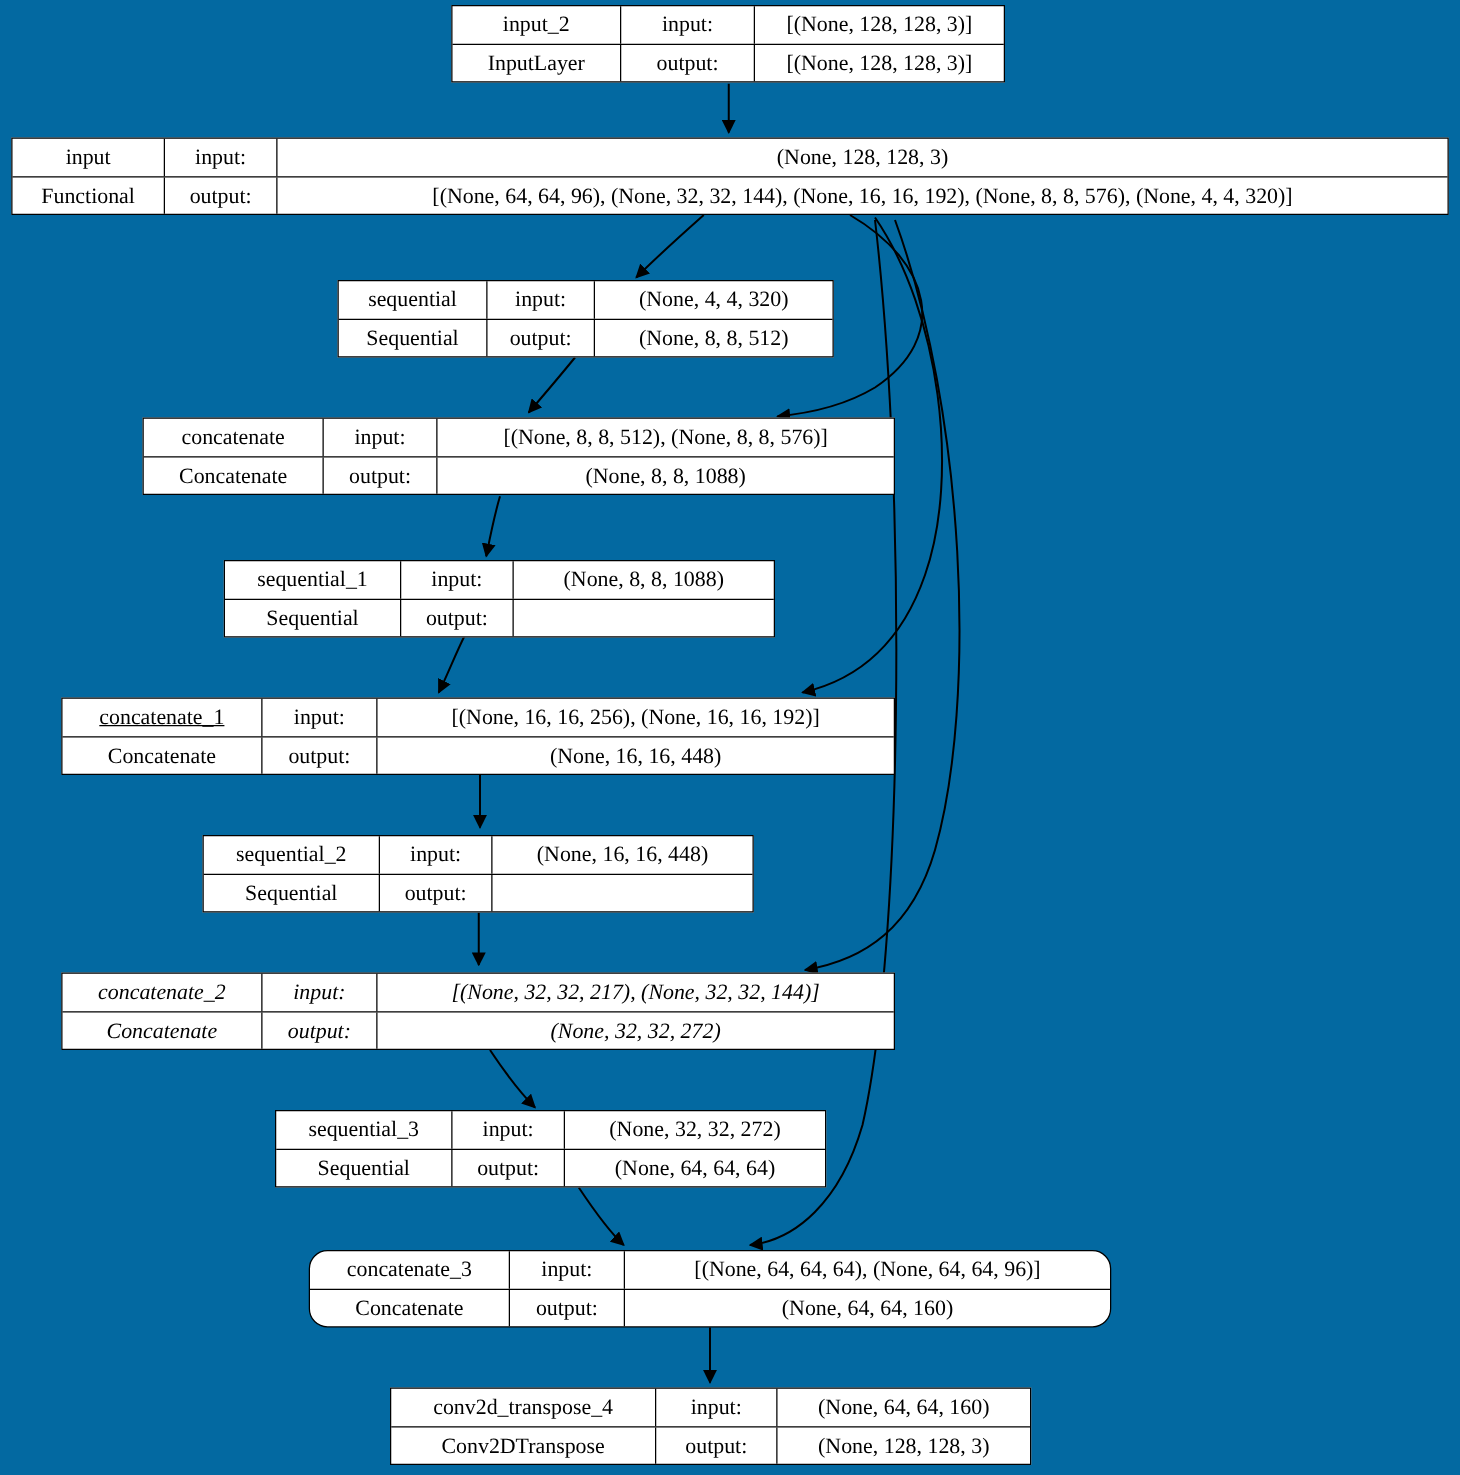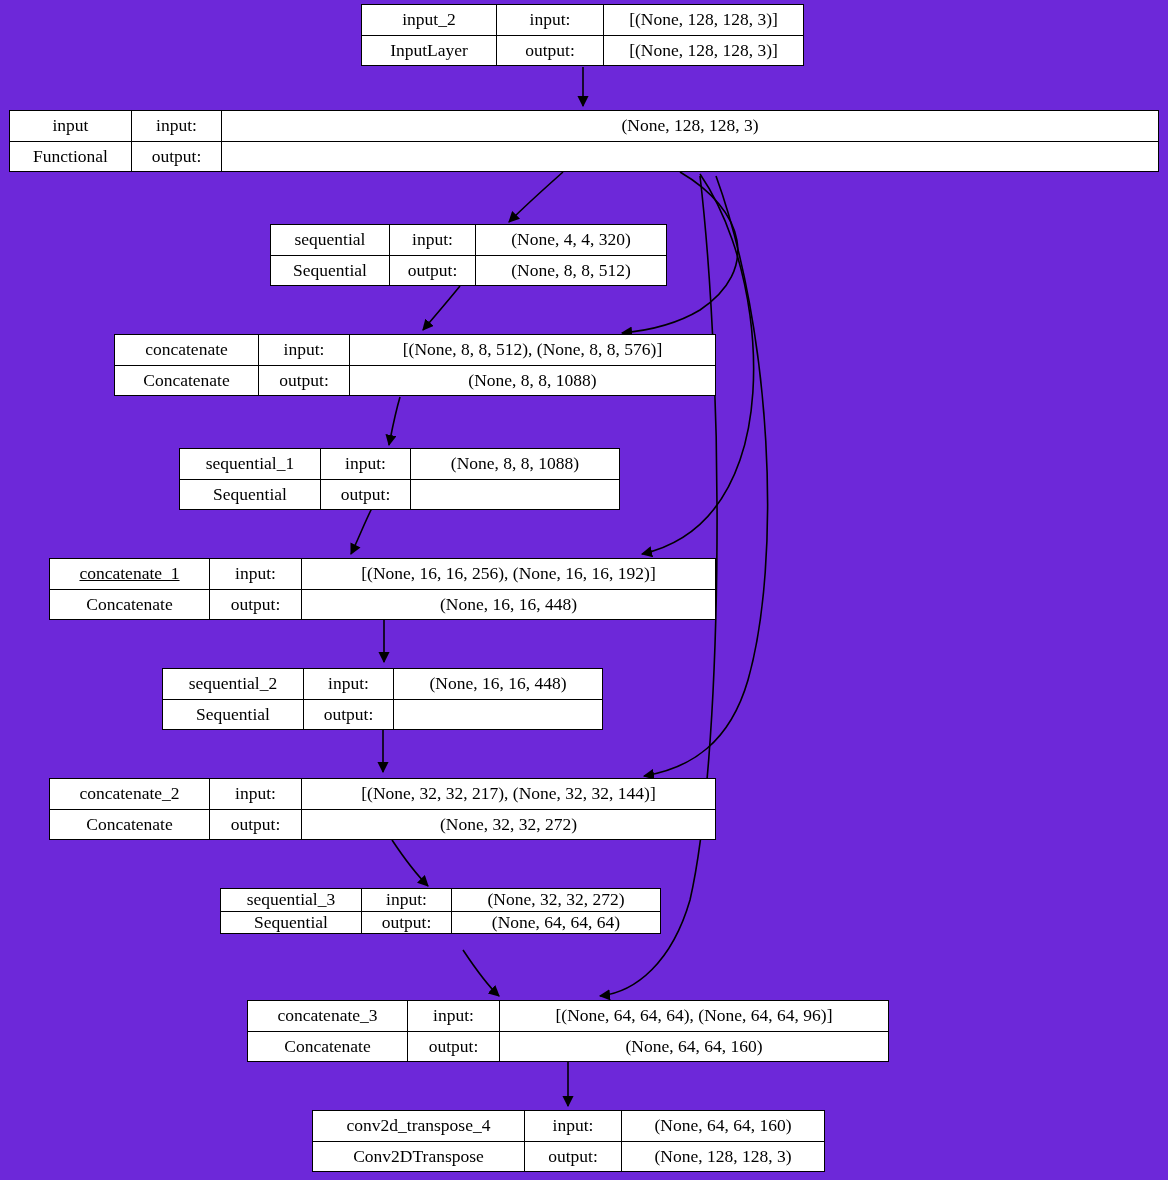--- a/index.html
+++ b/index.html
@@ -4,21 +4,21 @@
 <style>
   html, body {
     margin: 0;
     padding: 0;
     background: #ffffff;
   }
   #canvas {
     position: relative;
     width: 1168px;
     height: 1180px;
-    background: #6d28d9;
+    background: #0369a1;
     font-family: "Liberation Serif", "DejaVu Serif", serif;
     overflow: hidden;
   }
   svg.edges {
     position: absolute;
     left: 0;
     top: 0;
     width: 1168px;
     height: 1180px;
     pointer-events: none;
@@ -114,20 +114,21 @@
 
   <div class="node" style="left:9px; top:110px; width:1150px; height:62px;">
     <div class="row top">
       <div class="cell c-name" style="width:122px;">input</div>
       <div class="cell c-label" style="width:90px;">input:</div>
       <div class="cell c-val">(None, 128, 128, 3)</div>
     </div>
     <div class="row">
       <div class="cell c-name" style="width:122px;">Functional</div>
       <div class="cell c-label" style="width:90px;">output:</div>
+      <div class="cell c-val">[(None, 64, 64, 96), (None, 32, 32, 144), (None, 16, 16, 192), (None, 8, 8, 576), (None, 4, 4, 320)]</div>
     </div>
   </div>
 
   <div class="node" style="left:270px; top:224px; width:397px; height:62px;">
     <div class="row top">
       <div class="cell c-name" style="width:119px;">sequential</div>
       <div class="cell c-label" style="width:86px;">input:</div>
       <div class="cell c-val">(None, 4, 4, 320)</div>
     </div>
     <div class="row">
@@ -180,47 +181,47 @@
       <div class="cell c-name" style="width:141px;">sequential_2</div>
       <div class="cell c-label" style="width:90px;">input:</div>
       <div class="cell c-val">(None, 16, 16, 448)</div>
     </div>
     <div class="row">
       <div class="cell c-name" style="width:141px;">Sequential</div>
       <div class="cell c-label" style="width:90px;">output:</div>
     </div>
   </div>
 
-  <div class="node" style="left:49px; top:778px; width:667px; height:62px;">
+  <div class="node" style="left:49px; top:778px; width:667px; height:62px;font-style:italic;">
     <div class="row top">
       <div class="cell c-name" style="width:160px;">concatenate_2</div>
       <div class="cell c-label" style="width:92px;">input:</div>
       <div class="cell c-val">[(None, 32, 32, 217), (None, 32, 32, 144)]</div>
     </div>
     <div class="row">
       <div class="cell c-name" style="width:160px;">Concatenate</div>
       <div class="cell c-label" style="width:92px;">output:</div>
       <div class="cell c-val">(None, 32, 32, 272)</div>
     </div>
   </div>
 
-  <div class="node" style="left:220px; top:888px; width:441px; height:46px;">
+  <div class="node" style="left:220px; top:888px; width:441px; height:62px;">
     <div class="row top">
       <div class="cell c-name" style="width:141px;">sequential_3</div>
       <div class="cell c-label" style="width:90px;">input:</div>
       <div class="cell c-val">(None, 32, 32, 272)</div>
     </div>
     <div class="row">
       <div class="cell c-name" style="width:141px;">Sequential</div>
       <div class="cell c-label" style="width:90px;">output:</div>
       <div class="cell c-val">(None, 64, 64, 64)</div>
     </div>
   </div>
 
-  <div class="node" style="left:247px; top:1000px; width:642px; height:62px;">
+  <div class="node" style="left:247px; top:1000px; width:642px; height:62px;border-radius:15px;">
     <div class="row top">
       <div class="cell c-name" style="width:160px;">concatenate_3</div>
       <div class="cell c-label" style="width:92px;">input:</div>
       <div class="cell c-val">[(None, 64, 64, 64), (None, 64, 64, 96)]</div>
     </div>
     <div class="row">
       <div class="cell c-name" style="width:160px;">Concatenate</div>
       <div class="cell c-label" style="width:92px;">output:</div>
       <div class="cell c-val">(None, 64, 64, 160)</div>
     </div>

